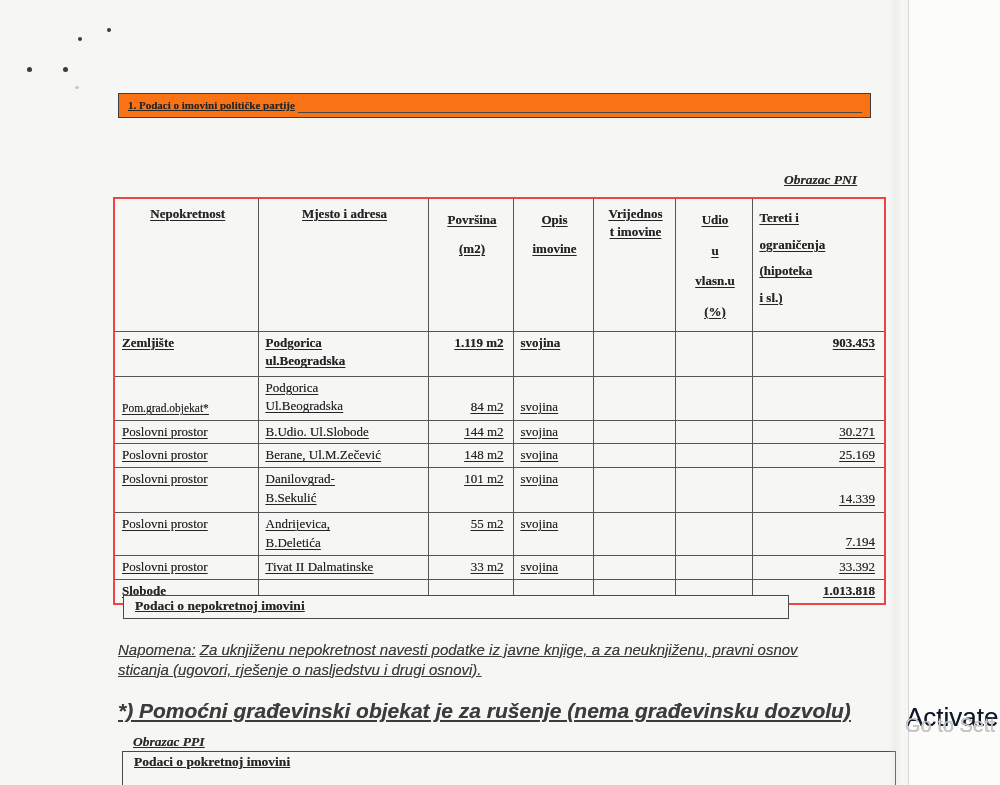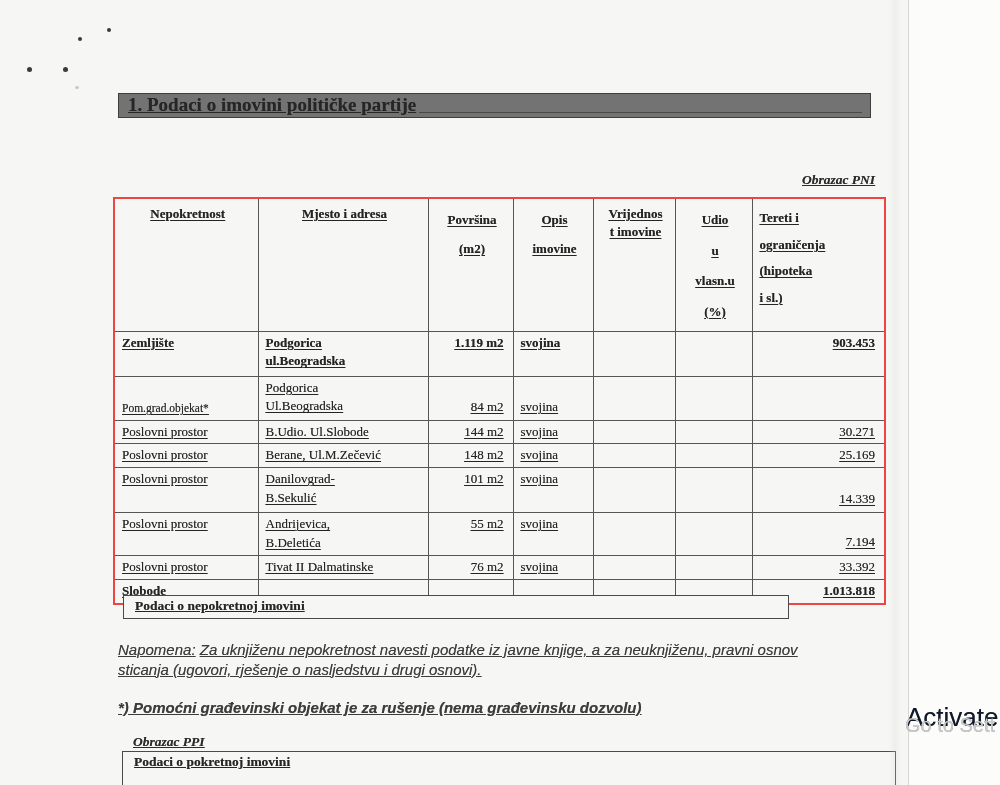--- a/index.html
+++ b/index.html
@@ -19,32 +19,32 @@
     position:absolute; background:linear-gradient(to right, rgba(220,220,216,0), rgba(214,214,210,.5), rgba(220,220,216,0));
   }
 
   .speck { position:absolute; background:#3a3a3a; border-radius:50%; }
 
   .doc-text { text-shadow:0 0 .5px rgba(40,40,40,.55); }
 
   
   .title-box {
     position:absolute; left:118px; top:93px; width:753px; height:25px;
-    border:1.5px solid #3e3e3e; background:#737373;
+    border:1.5px solid #3e3e3e; background:#f97316;
     display:flex; align-items:flex-start; padding:3px 8px 0 9px;
-    font-size:19px; font-weight:bold;text-align:center;
+    font-size:11px; font-weight:bold;text-align:center;
   }
   .title-box .title-text { text-decoration:underline; white-space:nowrap; line-height:16px; }
   .title-box .fill { flex:1; height:16px; border-bottom:1.2px solid #4a4a4a; margin-left:3px; }
 
   .obrazac {
     position:absolute; font-size:13.5px; font-weight:bold; font-style:italic;
     text-decoration:underline; color:#2b2b2b;
   }
-  .obrazac-pni { left:784px; top:172px;margin-left:18px; }
+  .obrazac-pni { left:784px; top:172px; }
   .obrazac-ppi { left:133px; top:734px; }
 
   
   table.prop {
     position:absolute; left:113px; top:197px;
     border-collapse:collapse; table-layout:fixed; width:771px;
     font-size:13px; color:#242424;
   }
   table.prop td {
     border:1px solid #565656; vertical-align:top;
@@ -89,21 +89,21 @@
     position:absolute; left:118px; top:640px; width:792px;
     font-family:"Liberation Sans", sans-serif; font-style:italic;
     font-size:15px; line-height:19.5px; color:#3c3c3c;
   }
   .note .note-label { font-weight:normal; text-decoration:underline; }
   .note .note-line { text-decoration:underline; }
 
   .footnote {
     position:absolute; left:118px; top:699px;
     font-family:"Liberation Sans", sans-serif; font-style:italic; font-weight:bold;
-    font-size:15px; color:#3c3c3c; text-decoration:underline;
+    font-size:21px; color:#3c3c3c; text-decoration:underline;
   }
 
   
   .watermark { position:absolute; font-family:"Liberation Sans", sans-serif; white-space:nowrap; }
   .wm-1 { left:906px; top:678px; font-size:26px; color:#0f172a;margin-top:24px; }
   .wm-2 { left:905px; top:714px; font-size:20px; color:#cbcbcb; }
 </style>
 </head>
 <body>
 
@@ -207,21 +207,21 @@
 B.Deletića</span></td>
           <td class="c-right"><span class="cell-t">55 m2</span></td>
           <td><span class="cell-t">svojina</span></td>
           <td></td>
           <td></td>
           <td class="c-right c-bottom"><span class="cell-t">7.194</span></td>
         </tr>
         <tr>
           <td><span class="cell-t">Poslovni prostor</span></td>
           <td><span class="cell-t">Tivat II Dalmatinske</span></td>
-          <td class="c-right"><span class="cell-t">76 m2</span></td>
+          <td class="c-right"><span class="cell-t">33 m2</span></td>
           <td><span class="cell-t">svojina</span></td>
           <td></td>
           <td></td>
           <td class="c-right"><span class="cell-t">33.392</span></td>
         </tr>
         <tr>
           <td class="c-bold"><span class="cell-t">Slobode</span></td>
           <td></td>
           <td></td>
           <td></td>

